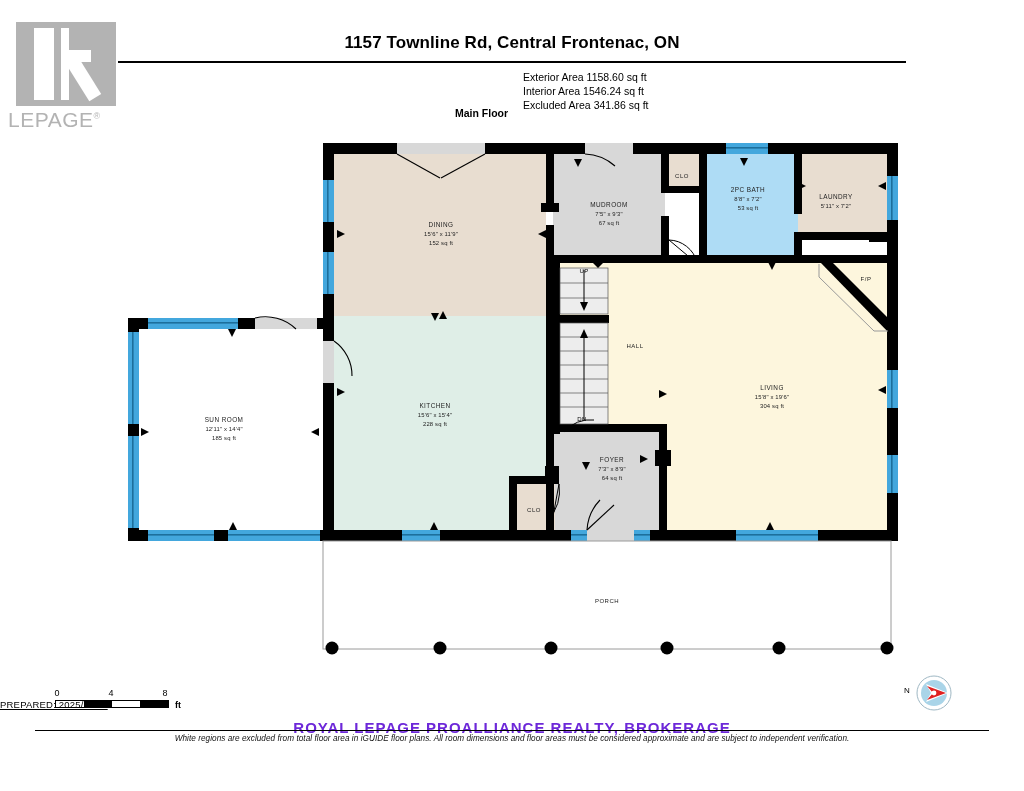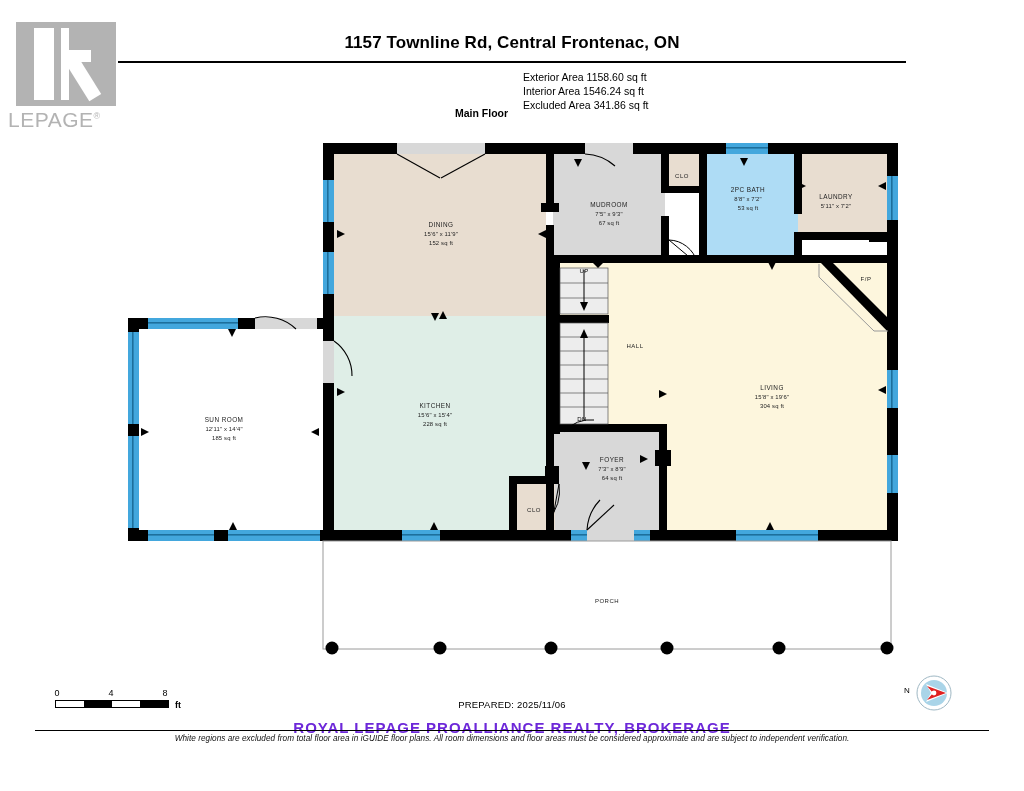--- a/index.html
+++ b/index.html
@@ -140,23 +140,24 @@
   #scale-bar .sb-unit {
     position: absolute;
     left: 120px; top: 12px;
     font-size: 9px;
     font-weight: bold;
   }
 
   #prepared {
     position: absolute;
     left: 0; right: 0; top: 699px;
-    text-align: center;
+    text-align: left;
     font-size: 9.5px;
     letter-spacing: 0.2px;
+    text-decoration: underline;
   }
 
   #compass {
     position: absolute;
     left: 916px; top: 675px;
     width: 36px; height: 36px;
   }
   #compass .c-label {
     position: absolute;
     left: -12px; top: 11px;

